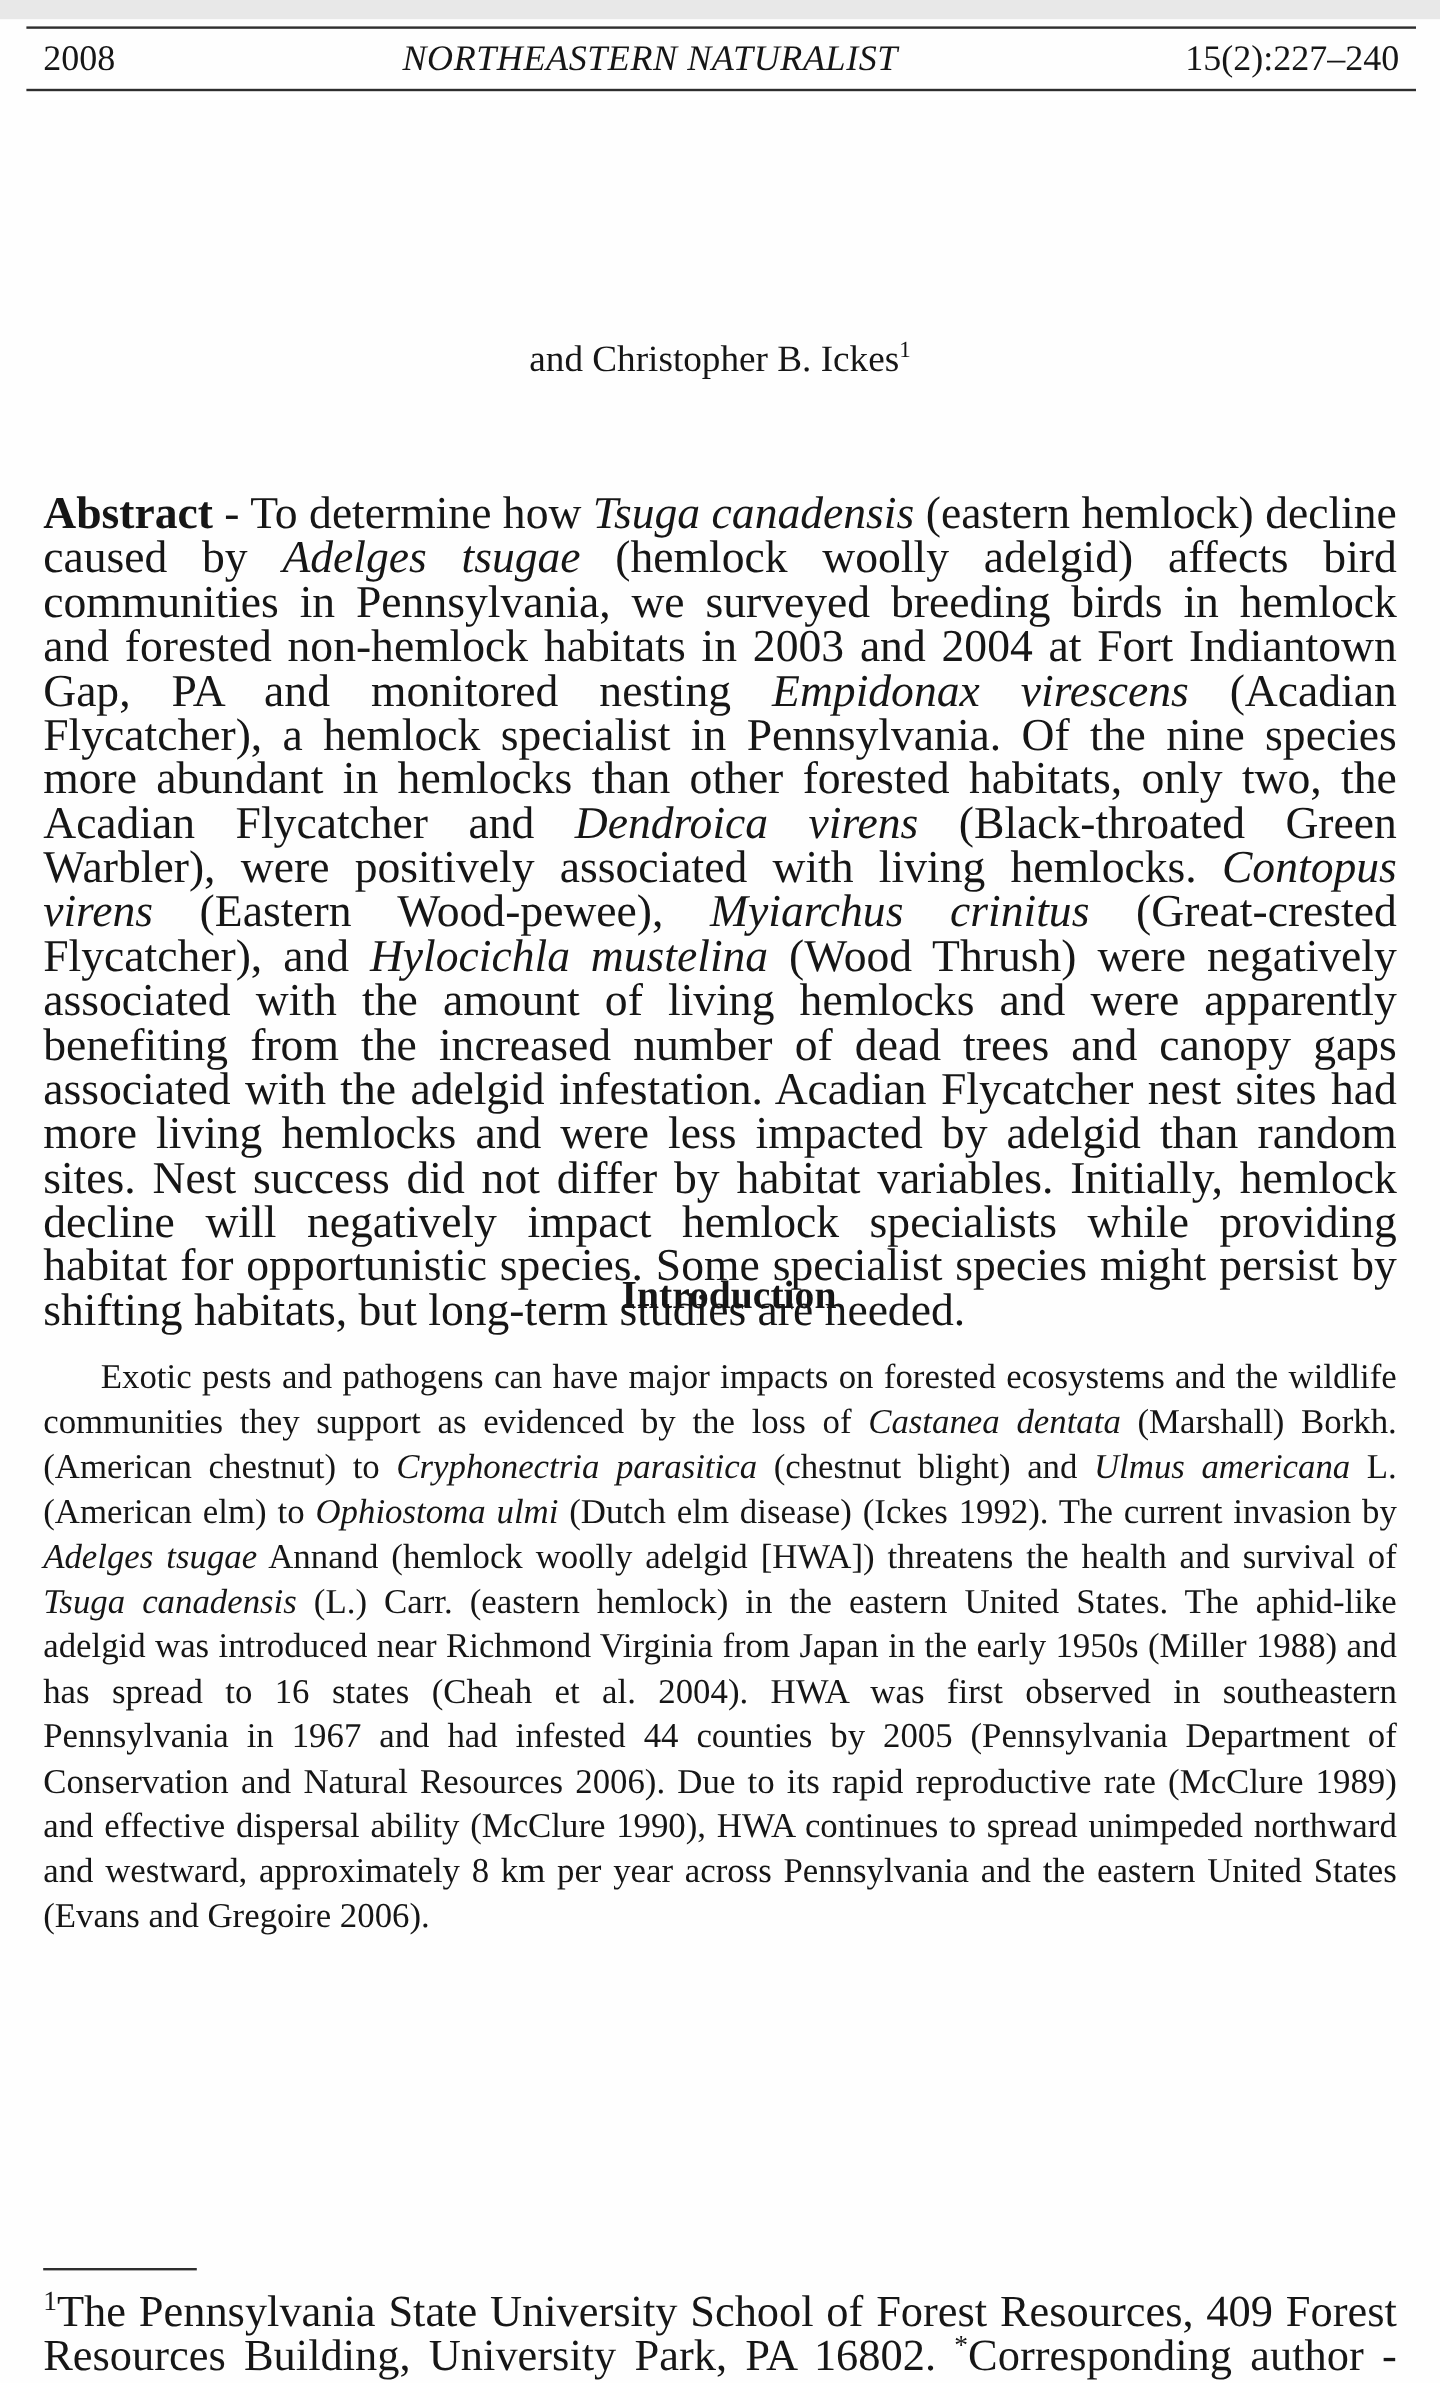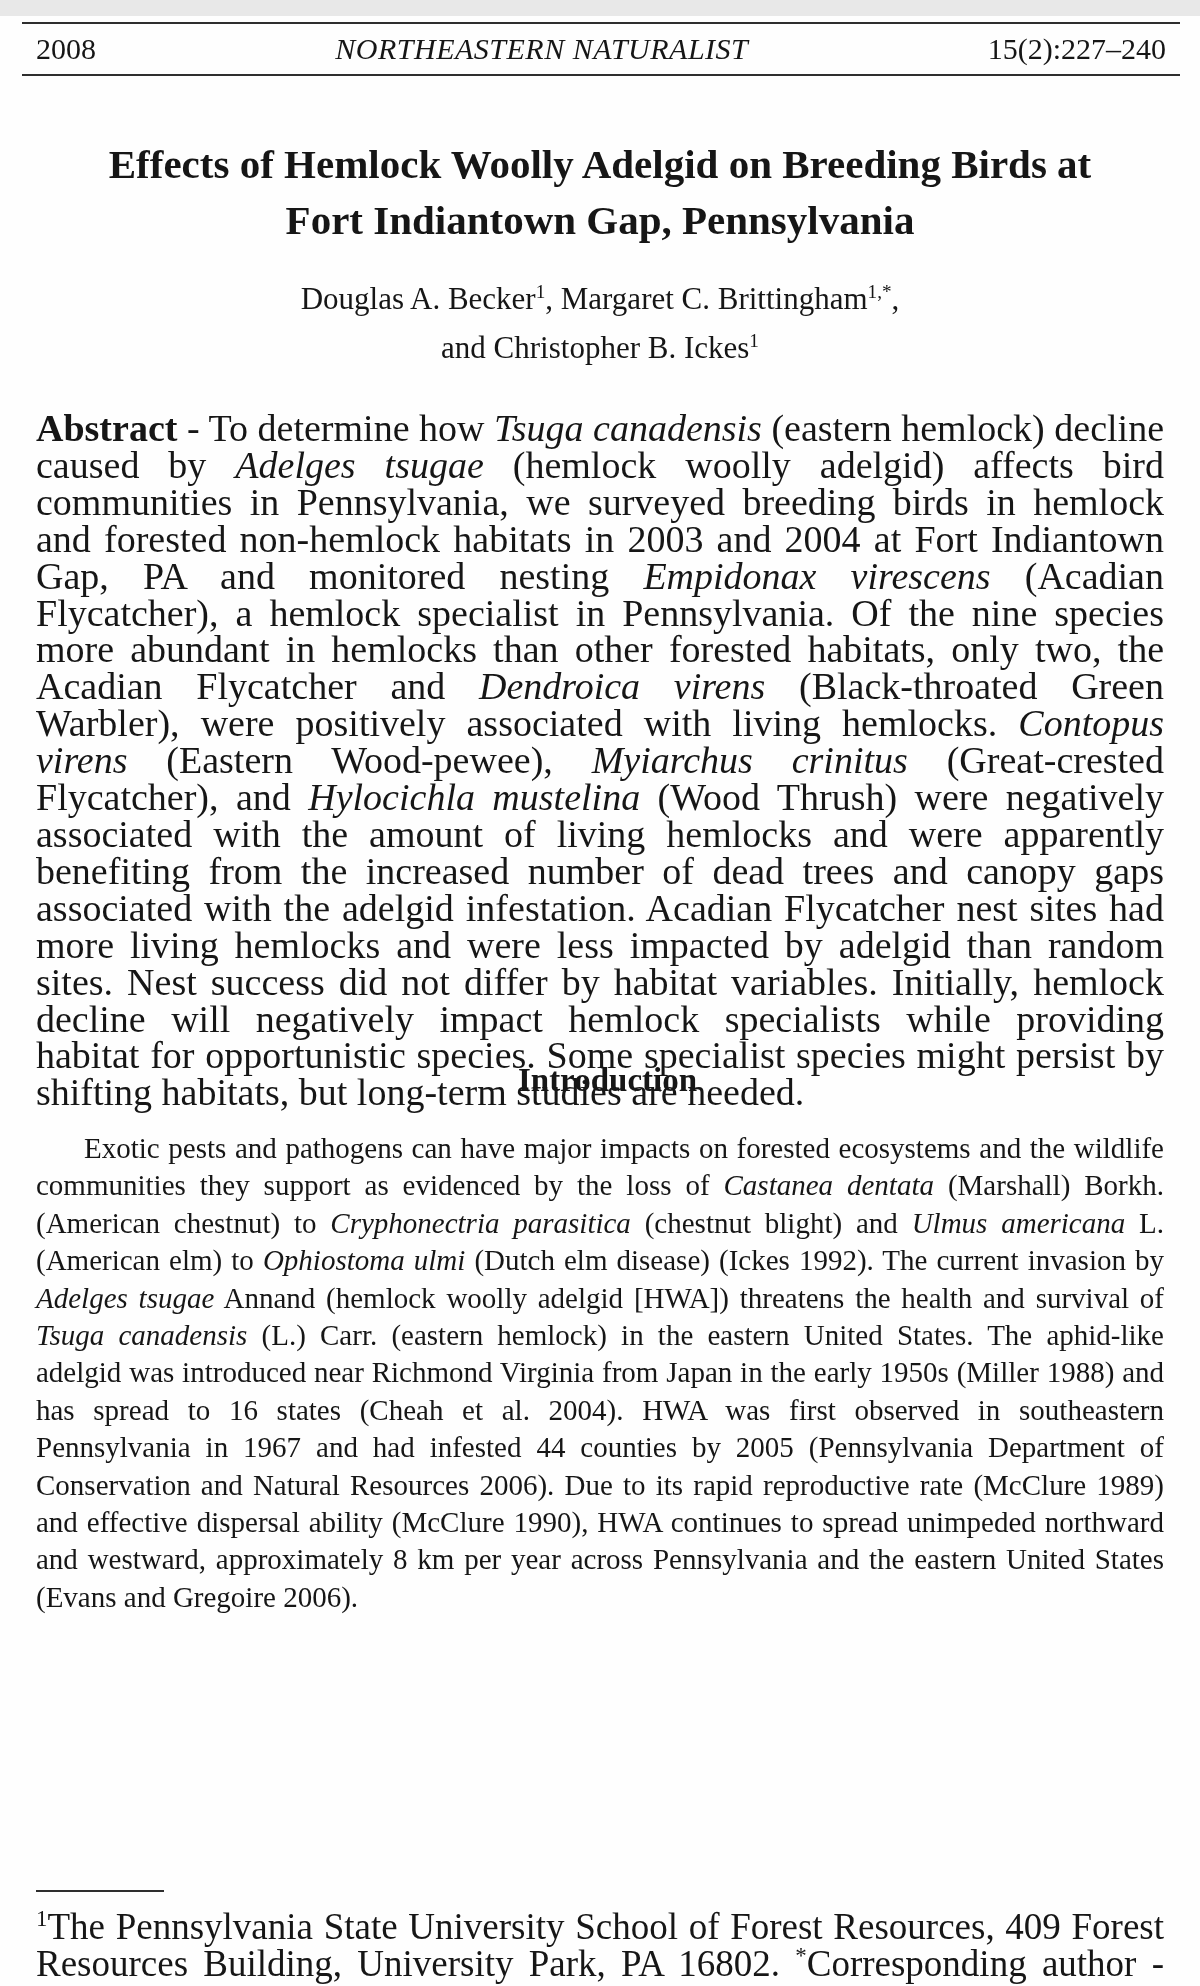--- a/index.html
+++ b/index.html
@@ -74,27 +74,22 @@
   <div class="rule-top"></div>
 
   <div class="header-row">
     <span class="header-year">2008</span>
     <span class="header-journal">NORTHEASTERN NATURALIST</span>
     <span class="header-citation">15(2):227–240</span>
   </div>
 
   <div class="rule-mid"></div>
 
-  <div class="title">
-    <div>Effects of Hemlock Woolly Adelgid on Breeding Birds at</div>
-    <div>Fort Indiantown Gap, Pennsylvania</div>
-  </div>
 
   <div class="authors">
-    <div><span>Douglas A. Becker</span><sup>1</sup><span>, Margaret C. Brittingham</span><sup>1,*</sup><span>,</span></div>
     <div><span>and Christopher B. Ickes</span><sup>1</sup></div>
   </div>
 
   <div class="abstract"><span class="bd">Abstract</span><span> - To determine how </span><span class="it">Tsuga canadensis</span><span> (eastern hemlock) decline caused by </span><span class="it">Adelges tsugae</span><span> (hemlock woolly adelgid) affects bird communities in Pennsylvania, we surveyed breeding birds in hemlock and forested non-hemlock habitats in 2003 and 2004 at Fort Indiantown Gap, PA and monitored nesting </span><span class="it">Empidonax virescens</span><span> (Acadian Flycatcher), a hemlock specialist in Pennsylvania. Of the nine species more abundant in hemlocks than other forested habitats, only two, the Acadian Flycatcher and </span><span class="it">Dendroica virens</span><span> (Black-throated Green Warbler), were positively associated with living hemlocks. </span><span class="it">Contopus virens</span><span> (Eastern Wood-pewee), </span><span class="it">Myiarchus crinitus</span><span> (Great-crested Flycatcher), and </span><span class="it">Hylocichla mustelina</span><span> (Wood Thrush) were negatively associated with the amount of living hemlocks and were apparently benefiting from the increased number of dead trees and canopy gaps associated with the adelgid infestation. Acadian Flycatcher nest sites had more living hemlocks and were less impacted by adelgid than random sites. Nest success did not differ by habitat variables. Initially, hemlock decline will negatively impact hemlock specialists while providing habitat for opportunistic species. Some specialist species might persist by shifting habitats, but long-term studies are needed.</span></div>
 
   <div class="intro-heading">Introduction</div>
 
   <div class="intro-body">
     <p><span>Exotic pests and pathogens can have major impacts on forested ecosystems and the wildlife communities they support as evidenced by the loss of </span><span class="it">Castanea dentata</span><span> (Marshall) Borkh. (American chestnut) to </span><span class="it">Cryphonectria parasitica</span><span> (chestnut blight) and </span><span class="it">Ulmus americana</span><span> L. (American elm) to </span><span class="it">Ophiostoma ulmi</span><span> (Dutch elm disease) (Ickes 1992). The current invasion by </span><span class="it">Adelges tsugae</span><span> Annand (hemlock woolly adelgid [HWA]) threatens the health and survival of </span><span class="it">Tsuga canadensis</span><span> (L.) Carr. (eastern hemlock) in the eastern United States. The aphid-like adelgid was introduced near Richmond Virginia from Japan in the early 1950s (Miller 1988) and has spread to 16 states (Cheah et al. 2004). HWA was first observed in southeastern Pennsylvania in 1967 and had infested 44 counties by 2005 (Pennsylvania Department of Conservation and Natural Resources 2006). Due to its rapid reproductive rate (McClure 1989) and effective dispersal ability (McClure 1990), HWA continues to spread unimpeded northward and westward, approximately 8 km per year across Pennsylvania and the eastern United States (Evans and Gregoire 2006).</span></p>
   </div>

